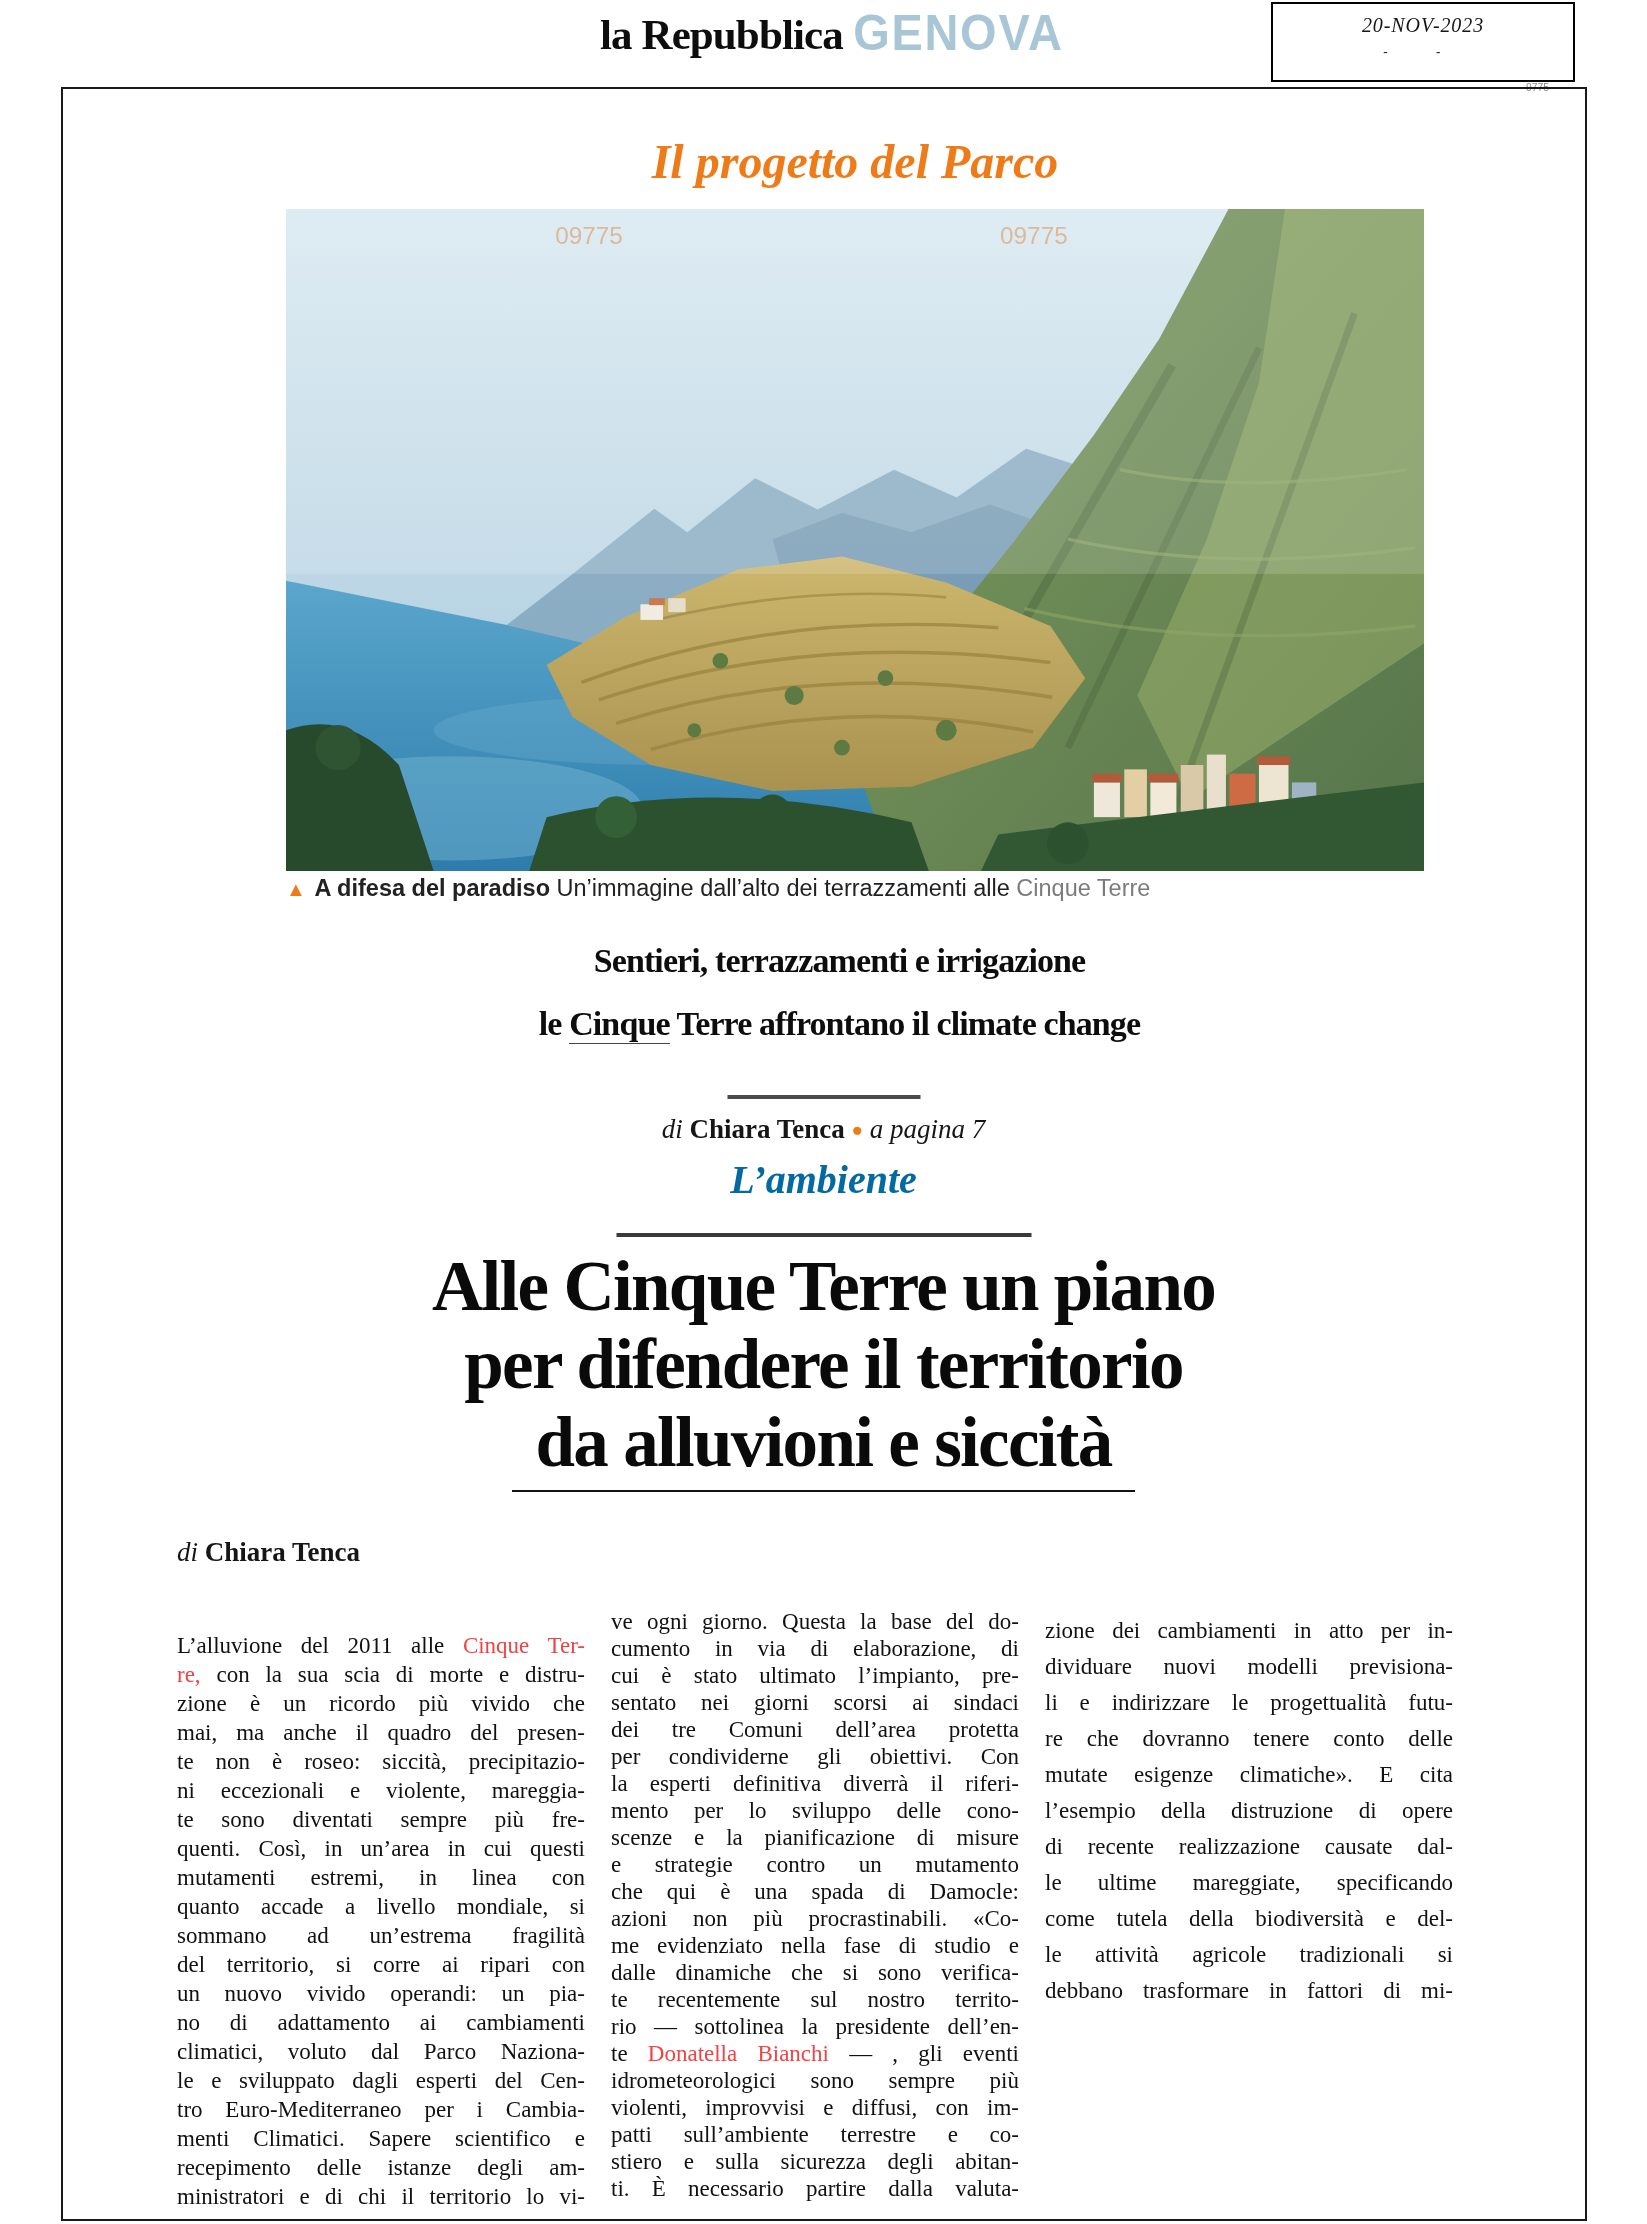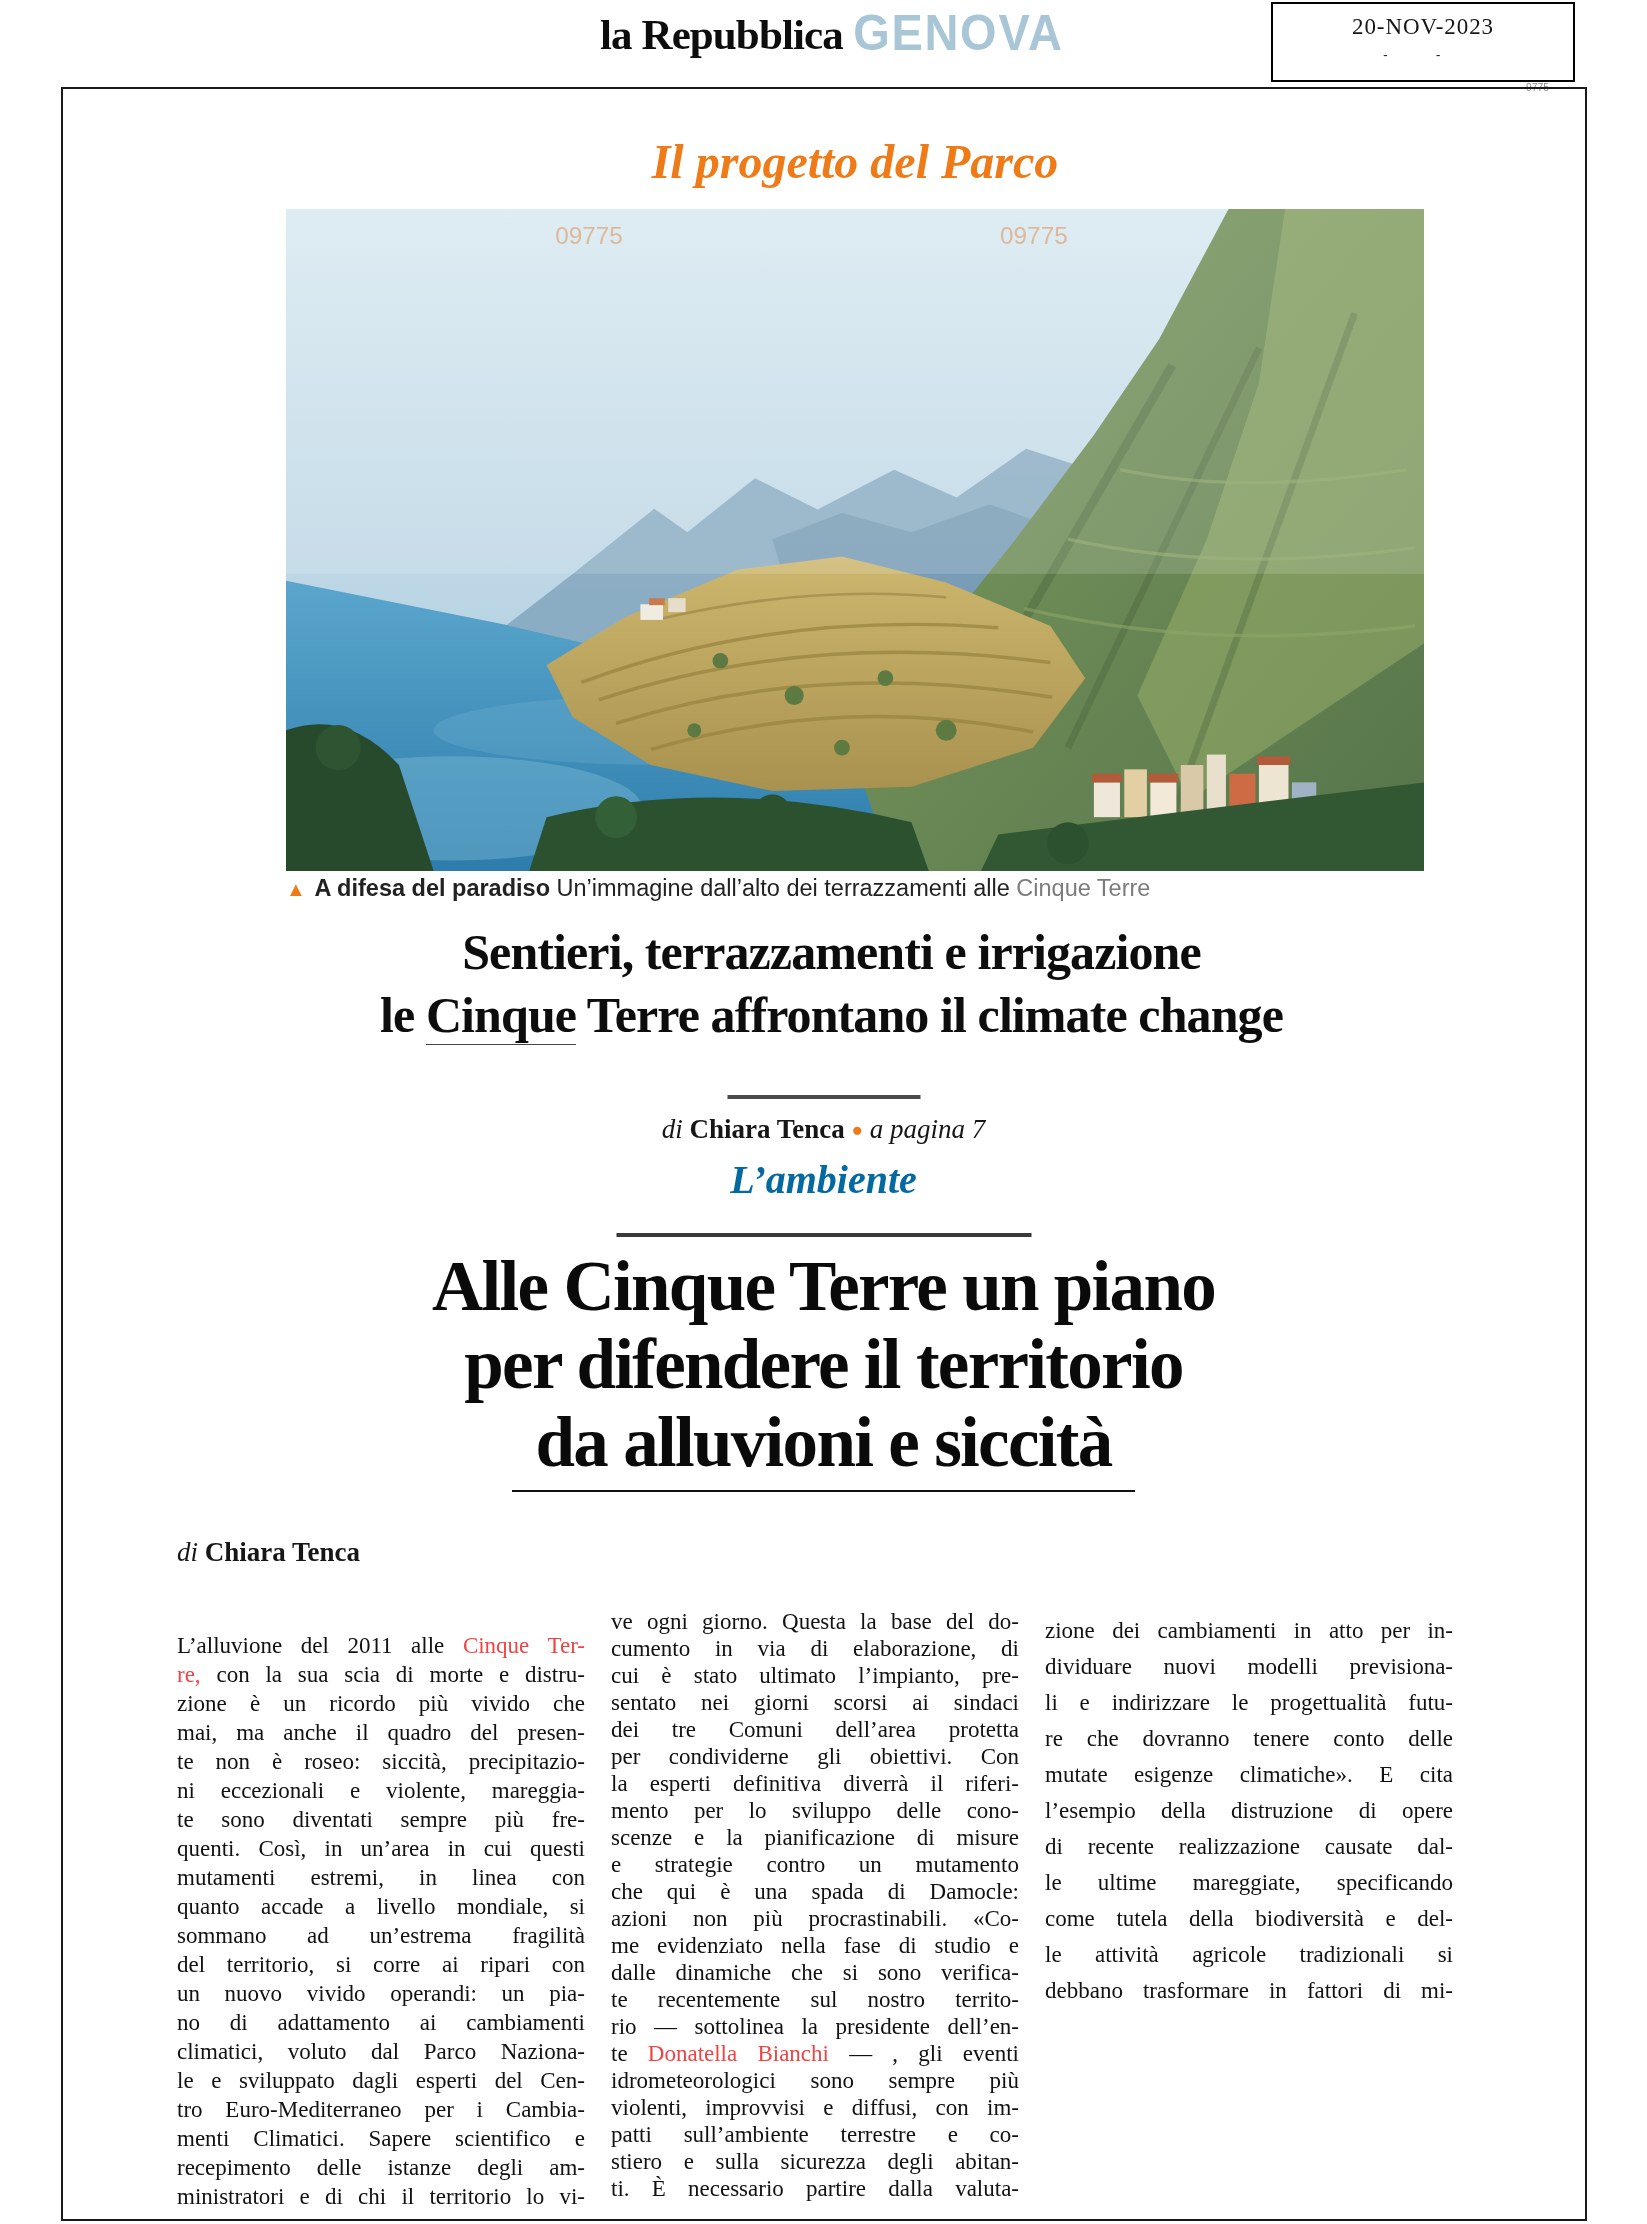--- a/index.html
+++ b/index.html
@@ -5,36 +5,36 @@
   html,body{margin:0;padding:0;background:#e9e9e9;}
   .page{
     position:relative;width:1648px;height:2225px;background:#ffffff;
     font-family:"Liberation Serif",serif;color:#161616;overflow:hidden;margin:0 auto;
   }
   
   .masthead{position:absolute;left:600px;top:5.2px;white-space:nowrap;display:flex;align-items:baseline;}
   .logo-black{font-family:"Liberation Serif",serif;font-weight:bold;font-size:43px;letter-spacing:-0.9px;color:#0d0d0d;}
   .logo-blue{font-family:"Liberation Sans",sans-serif;font-weight:900;font-size:47px;letter-spacing:1.7px;color:#a9c6d7;margin-left:10.4px;transform:scaleY(1.05);}
   .datebox{position:absolute;left:1271px;top:1.7px;width:304px;height:80px;border:2.6px solid #000;box-sizing:border-box;text-align:center;}
-  .date{font-size:23px;margin-top:10.4px;letter-spacing:0.9px;}
+  .date{font-size:20px;margin-top:10.4px;letter-spacing:0.9px;font-style:italic;}
   .date-marks{font-size:13px;font-weight:bold;letter-spacing:22.6px;color:#222;margin-top:7px;}
   .doc-number{position:absolute;left:1526px;top:82px;font-size:10.4px;color:#8a8a8a;font-family:"Liberation Sans",sans-serif;}
   
   .content-box{position:absolute;left:61px;top:87px;width:1526px;height:2134px;border:2.6px solid #1a1a1a;box-sizing:border-box;}
   .kicker{position:absolute;left:223px;top:45px;width:1138px;text-align:center;
           font-style:italic;font-weight:bold;font-size:48px;color:#ee7b17;}
   
   .photo{position:absolute;left:223px;top:120px;width:1138px;height:662px;display:block;}
   .caption{position:absolute;left:223px;top:786px;width:1217px;font-family:"Liberation Sans",sans-serif;font-size:23.5px;color:#222;}
   .caption .tri{color:#ee7b17;font-size:20px;margin-right:8.7px;}
   .caption b{font-weight:bold;}
   .graylink{color:#7c7c7c;}
   
-  .headline1{position:absolute;left:0;top:824px;width:1521px;margin:8px;text-align:center;
-             font-weight:bold;font-size:50px;line-height:63px;letter-spacing:-0.9px;color:#0d0d0d;}
+  .headline1{position:absolute;left:0;top:824px;width:1521px;margin:16px;text-align:center;
+             font-weight:bold;font-size:34px;line-height:63px;letter-spacing:-0.9px;color:#0d0d0d;}
   .headline1 .u{border-bottom:1.7px solid #444;padding-bottom:0.9px;}
   .rule-small{position:absolute;left:50%;top:1006px;transform:translateX(-50%);width:193px;height:3.5px;background:#4a4a4a;}
   .byline1{position:absolute;left:0;top:1025px;width:1521px;text-align:center;font-size:27px;}
   .byline1 b{font-weight:bold;}
   .byline1 .dot{color:#ee7b17;font-size:19px;vertical-align:1.7px;}
   .section-label{position:absolute;left:0;top:1067px;width:1521px;text-align:center;
                  font-weight:bold;font-style:italic;font-size:40px;color:#0369a1;}
   .rule-wide{position:absolute;left:50%;top:1144px;transform:translateX(-50%);width:415px;height:3.5px;background:#3a3a3a;}
   .headline2{position:absolute;left:0;top:1158px;width:1521px;margin:0;text-align:center;
              font-weight:bold;font-size:71px;line-height:78px;letter-spacing:-1.7px;color:#0a0a0a;}

